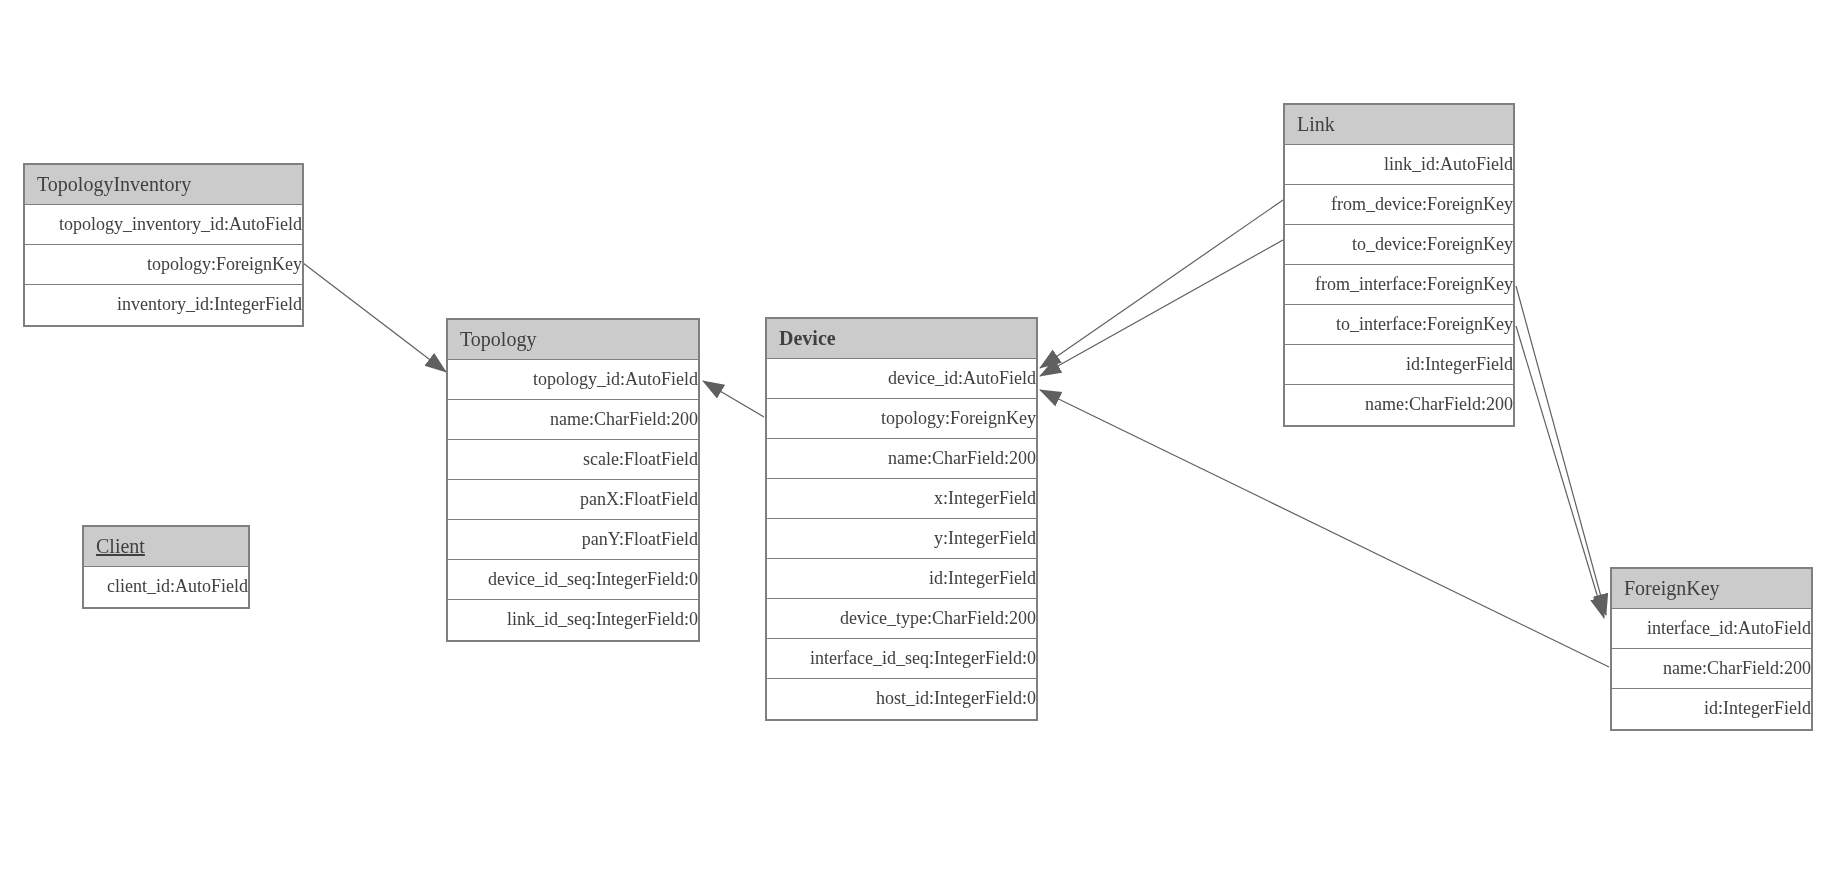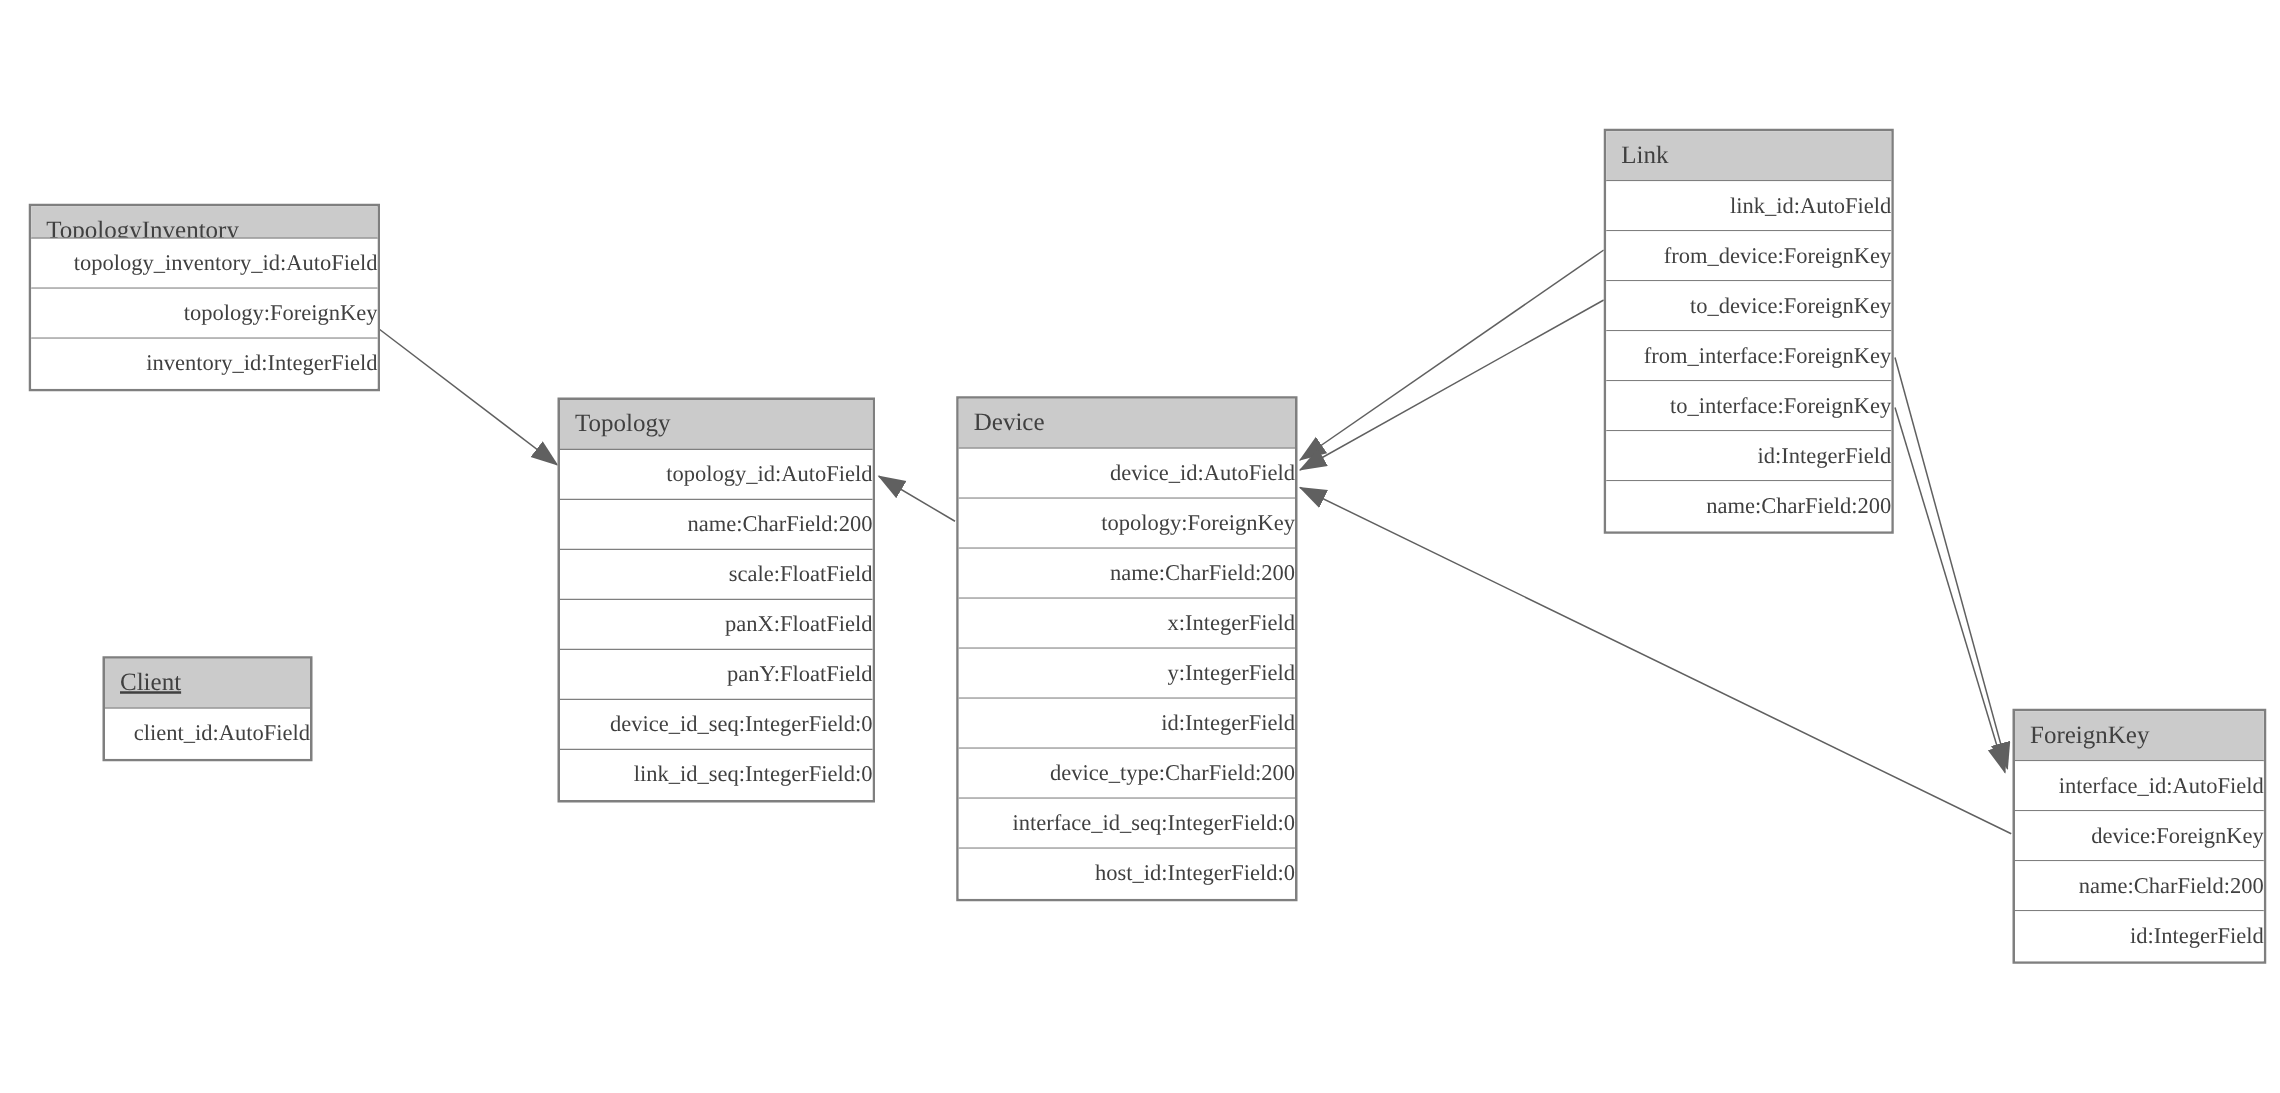--- a/index.html
+++ b/index.html
@@ -71,41 +71,41 @@
         <line x1="764" y1="417" x2="703" y2="381" stroke="#606060" stroke-width="1.2" marker-end="url(#arrowhead)"></line>
         <line x1="1283" y1="200" x2="1040" y2="368" stroke="#606060" stroke-width="1.2" marker-end="url(#arrowhead)"></line>
         <line x1="1283" y1="240" x2="1040" y2="376" stroke="#606060" stroke-width="1.2" marker-end="url(#arrowhead)"></line>
         <line x1="1609" y1="667" x2="1040" y2="390" stroke="#606060" stroke-width="1.2" marker-end="url(#arrowhead)"></line>
         <line x1="1516" y1="286" x2="1606" y2="615" stroke="#606060" stroke-width="1.2" marker-end="url(#arrowhead)"></line>
         <line x1="1516" y1="326" x2="1604" y2="618" stroke="#606060" stroke-width="1.2" marker-end="url(#arrowhead)"></line>
       </g>
   </svg>
   <div id="entities">
       <div class="entity" style="left: 23px; top: 163px; width: 281px;">
-        <div class="entity-header" style="height: 26px; font-family: Liberation Serif, serif;">TopologyInventory</div>
+        <div class="entity-header" style="height: 40px; font-family: Liberation Serif, serif;">TopologyInventory</div>
         <div class="entity-row" style="height: 40px;">topology_inventory_id:AutoField</div>
         <div class="entity-row" style="height: 40px;">topology:ForeignKey</div>
         <div class="entity-row" style="height: 40px;">inventory_id:IntegerField</div>
       </div>
       <div class="entity" style="left: 446px; top: 318px; width: 254px;">
         <div class="entity-header" style="height: 40px;">Topology</div>
         <div class="entity-row" style="height: 40px;">topology_id:AutoField</div>
         <div class="entity-row" style="height: 40px;">name:CharField:200</div>
         <div class="entity-row" style="height: 40px; padding-left: 32px;">scale:FloatField</div>
         <div class="entity-row" style="height: 40px;">panX:FloatField</div>
         <div class="entity-row" style="height: 40px;">panY:FloatField</div>
         <div class="entity-row" style="height: 40px;">device_id_seq:IntegerField:0</div>
         <div class="entity-row" style="height: 40px;">link_id_seq:IntegerField:0</div>
       </div>
       <div class="entity" style="left: 82px; top: 525px; width: 168px;">
         <div class="entity-header" style="height: 40px; text-decoration: underline;">Client</div>
         <div class="entity-row" style="height: 40px;">client_id:AutoField</div>
       </div>
       <div class="entity" style="left: 765px; top: 317px; width: 273px;">
-        <div class="entity-header" style="height: 40px;">Device</div>
+        <div class="entity-header" style="height: 40px; font-weight: bold;">Device</div>
         <div class="entity-row" style="height: 40px;">device_id:AutoField</div>
         <div class="entity-row" style="height: 40px;">topology:ForeignKey</div>
         <div class="entity-row" style="height: 40px;">name:CharField:200</div>
         <div class="entity-row" style="height: 40px; padding-left: 12px;">x:IntegerField</div>
         <div class="entity-row" style="height: 40px;">y:IntegerField</div>
         <div class="entity-row" style="height: 40px;">id:IntegerField</div>
         <div class="entity-row" style="height: 40px;">device_type:CharField:200</div>
         <div class="entity-row" style="height: 40px;">interface_id_seq:IntegerField:0</div>
         <div class="entity-row" style="height: 40px;">host_id:IntegerField:0</div>
       </div>
@@ -115,18 +115,17 @@
         <div class="entity-row" style="height: 40px;">from_device:ForeignKey</div>
         <div class="entity-row" style="height: 40px;">to_device:ForeignKey</div>
         <div class="entity-row" style="height: 40px;">from_interface:ForeignKey</div>
         <div class="entity-row" style="height: 40px;">to_interface:ForeignKey</div>
         <div class="entity-row" style="height: 40px;">id:IntegerField</div>
         <div class="entity-row" style="height: 40px;">name:CharField:200</div>
       </div>
       <div class="entity" style="left: 1610px; top: 567px; width: 203px;">
         <div class="entity-header" style="height: 40px;">ForeignKey</div>
         <div class="entity-row" style="height: 40px;">interface_id:AutoField</div>
-        <div class="entity-row" style="height: 40px;">device:ForeignKey</div>
         <div class="entity-row" style="height: 40px;">name:CharField:200</div>
         <div class="entity-row" style="height: 40px;">id:IntegerField</div>
       </div>
     </div>
 </div>
 
 </body></html>

